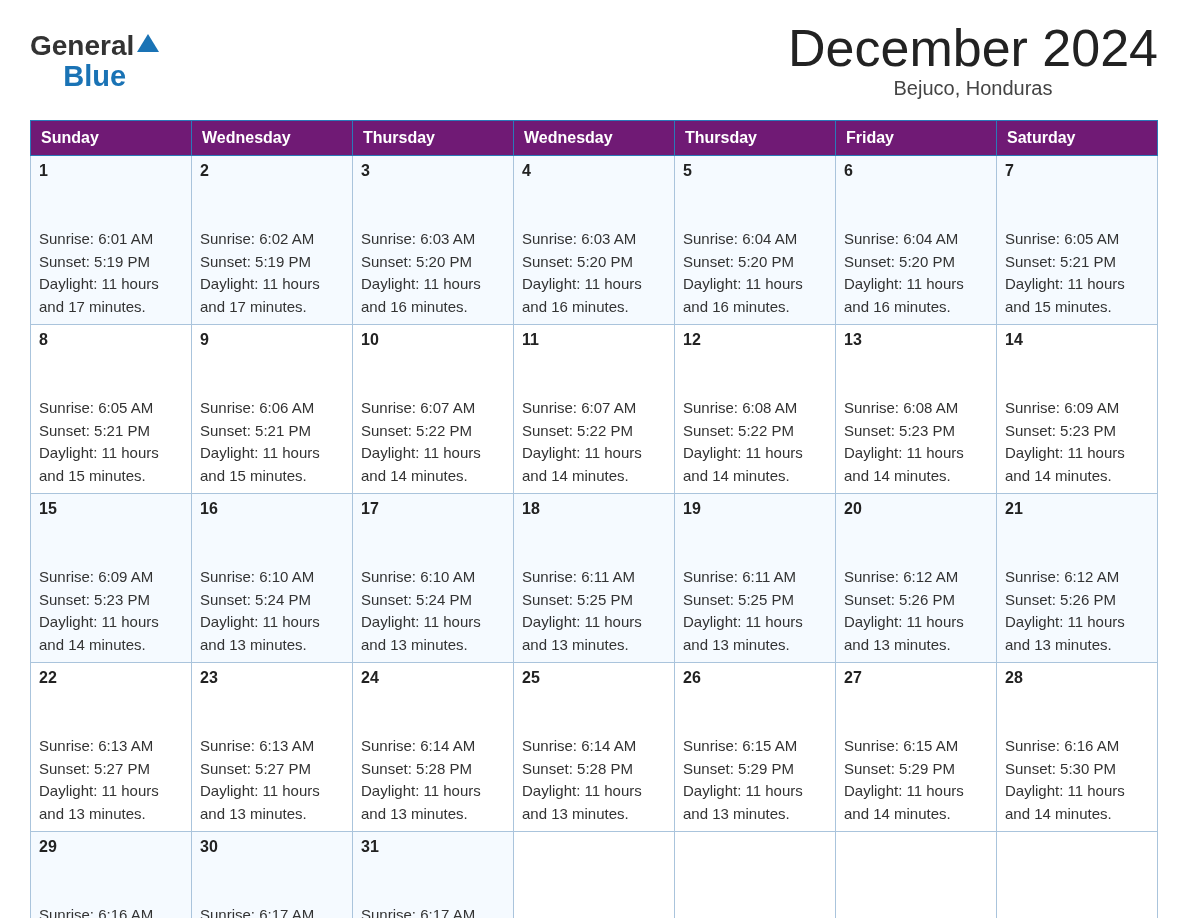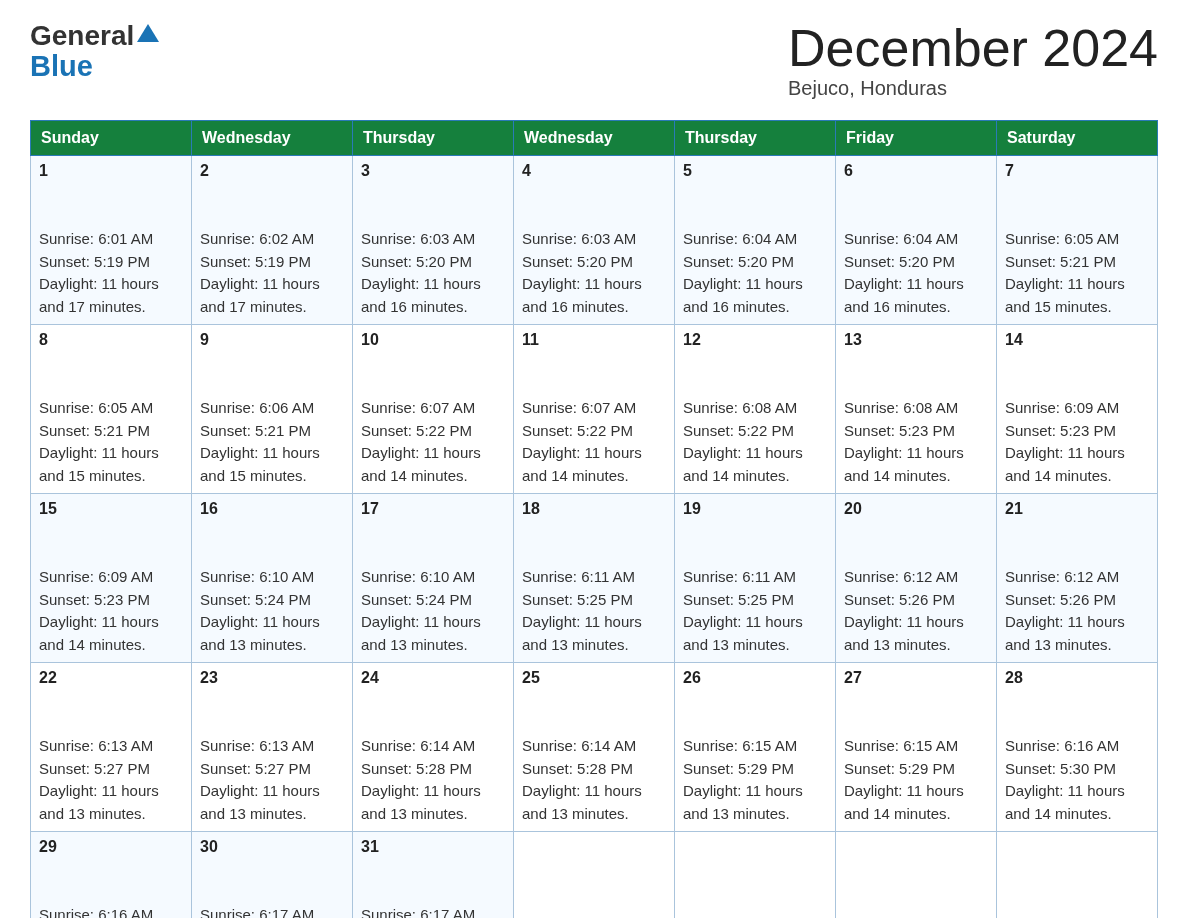--- a/index.html
+++ b/index.html
@@ -12,54 +12,56 @@
     }
     .header {
       display: flex;
       justify-content: space-between;
       align-items: flex-start;
       margin-bottom: 20px;
     }
     .logo {
       display: flex;
       align-items: center;
+      margin-top: 10px;
+      text-align: center;
     }
     .logo-text-general {
       font-size: 28px;
       font-weight: bold;
       color: #333;
     }
     .logo-blue {
       font-size: 29px;
       font-weight: bold;
       color: #1a73b5;
     }
     .logo-line2 {
       margin-top: -2px;
     }
     .title-block {
-      text-align: left;
+      text-align: center;
     }
     .month-title {
       font-size: 52px;
       font-weight: normal;
       color: #222;
       line-height: 1.1;
     }
     .location {
       font-size: 20px;
       color: #444;
       margin-top: 0;
     }
     table {
       width: 100%;
       border-collapse: collapse;
     }
     thead tr th {
-      background-color: #15803d;
+      background-color: #701a75;
       color: #fff;
       font-size: 16px;
       font-weight: bold;
       padding: 8px 10px;
       text-align: left;
       border: 1px solid #2a7ab8;
     }
     tbody tr td {
       border: 1px solid #aac4dc;
       vertical-align: top;

